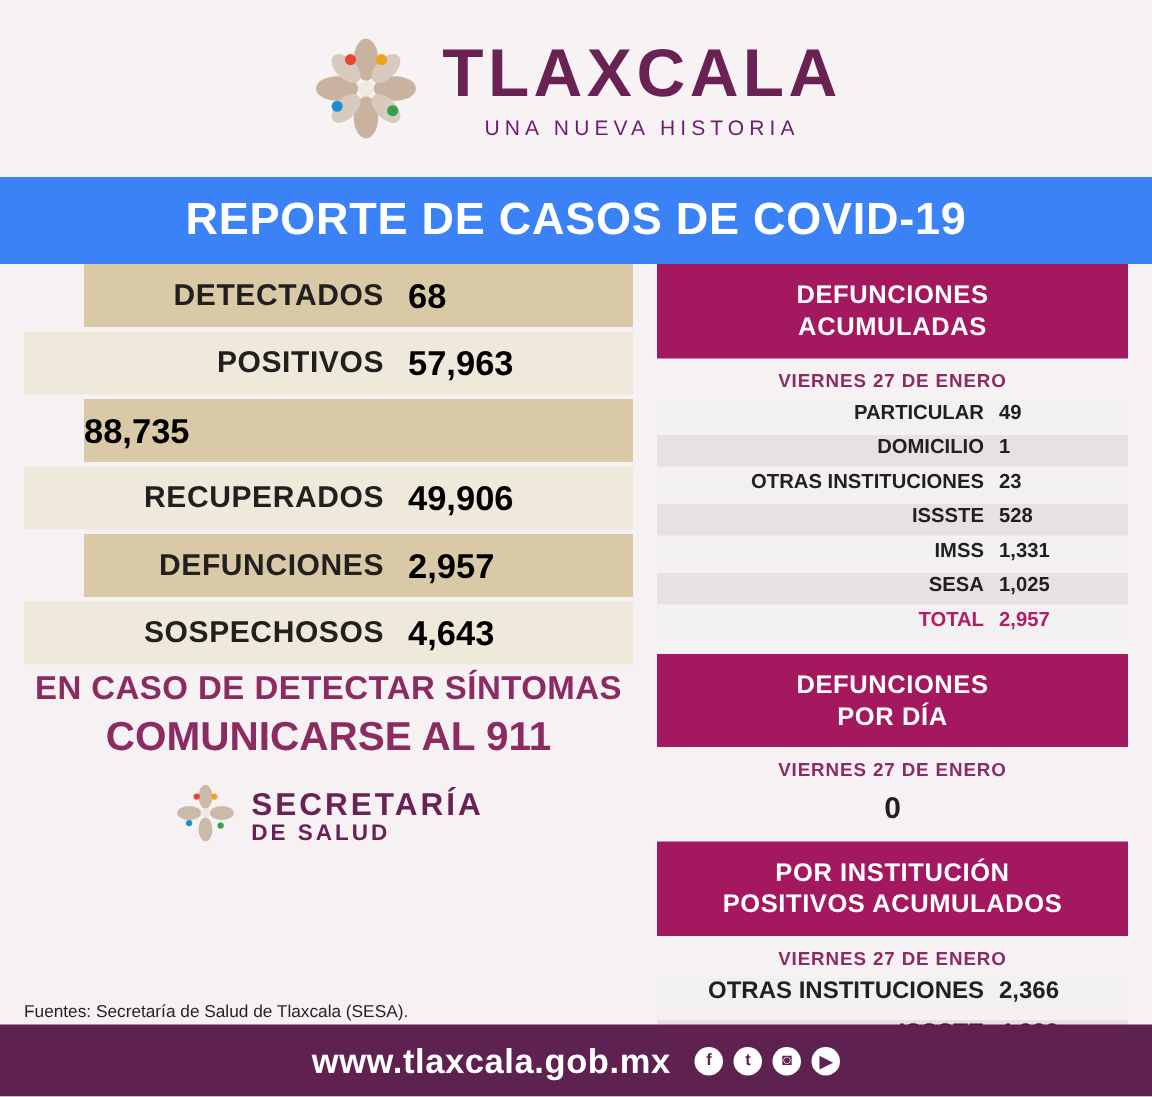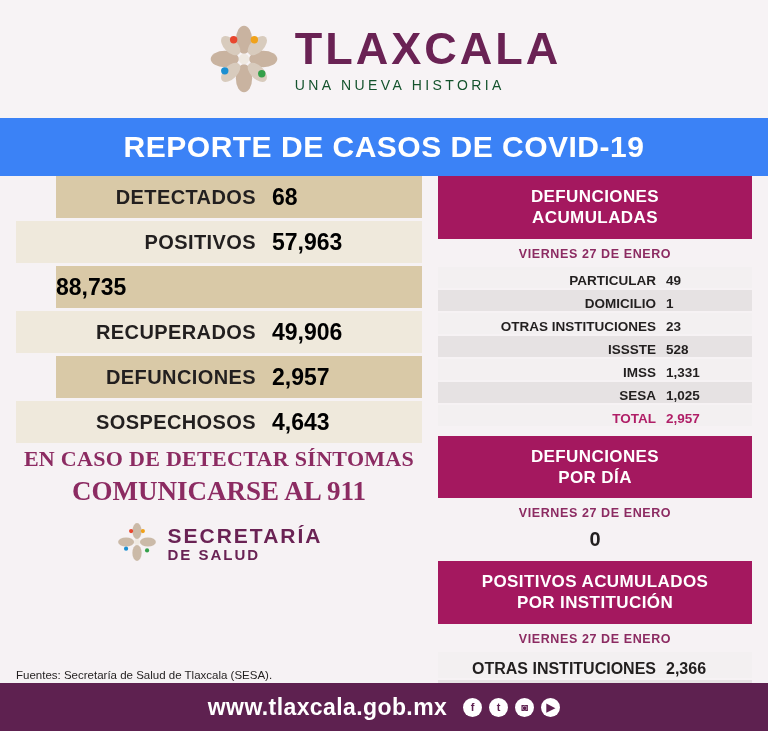--- a/index.html
+++ b/index.html
@@ -14,32 +14,32 @@
   
   .header {
     height: 118px;
     background: #f7f3f5;
     display: flex;
     align-items: center;
     justify-content: center;
     gap: 14px;
   }
   .logo-flower { width: 74px; height: 74px; }
-  .brand { display: flex; flex-direction: column; }
+  .brand { display: flex; flex-direction: column; align-items: center; }
   .brand-title {
     font-size: 45px;
     font-weight: bold;
     letter-spacing: 3px;
     color: #6a2254;
     line-height: 1;
   }
   .brand-sub {
     font-size: 14px;
     letter-spacing: 3.4px;
-    color: #14532d;
+    color: #701a75;
     margin-top: 6px;
   }
 
   
   .title-bar {
     background: #3b82f6;
     height: 58px;
     display: flex;
     align-items: center;
     justify-content: center;
@@ -86,21 +86,20 @@
     width: 150px;
     text-align: left;
     font-size: 23px;
     font-weight: bold;
     color: #000000;
   }
 
   .callout {
     text-align: center;
     color: #8c2b62;
-    font-family: Liberation Serif, serif;
   }
   .callout .l1 { font-size: 22px; font-weight: bold; letter-spacing: 0.3px; }
   .callout .l2 { font-size: 27px; font-weight: bold; margin-top: 4px; }
 
   .sec-salud {
     display: flex;
     align-items: center;
     justify-content: center;
     gap: 10px;
     margin-top: 14px;
@@ -123,21 +122,21 @@
   .panel-date {
     text-align: center;
     color: #8c2b62;
     font-size: 12.5px;
     font-weight: bold;
     padding: 8px 0 6px 0;
     letter-spacing: 0.6px;
   }
   .prow {
     display: flex;
-    align-items: flex-end;
+    align-items: flex-start;
     height: 21px;
     margin-bottom: 2px;
     background: #e6e2e3;
   }
   .prow.white { background: #f3f0f1; }
   .prow .pl {
     flex: 1;
     text-align: right;
     padding-right: 10px;
     font-size: 13.5px;
@@ -332,22 +331,22 @@
       </div>
 
       <div class="panel-head" style="margin-top:10px">
         <div>DEFUNCIONES</div>
         <div>POR DÍA</div>
       </div>
       <div class="panel-date">VIERNES 27 DE ENERO</div>
       <div class="zero">0</div>
 
       <div class="panel-head">
+        <div>POR INSTITUCIÓN</div>
         <div>POSITIVOS ACUMULADOS</div>
-        <div>POR INSTITUCIÓN</div>
       </div>
       <div class="panel-date">VIERNES 27 DE ENERO</div>
 
       <div class="prow big white">
         <span class="pl">OTRAS INSTITUCIONES</span>
         <span class="pv">2,366</span>
       </div>
       <div class="prow big">
         <span class="pl">ISSSTE</span>
         <span class="pv">4,339</span>

